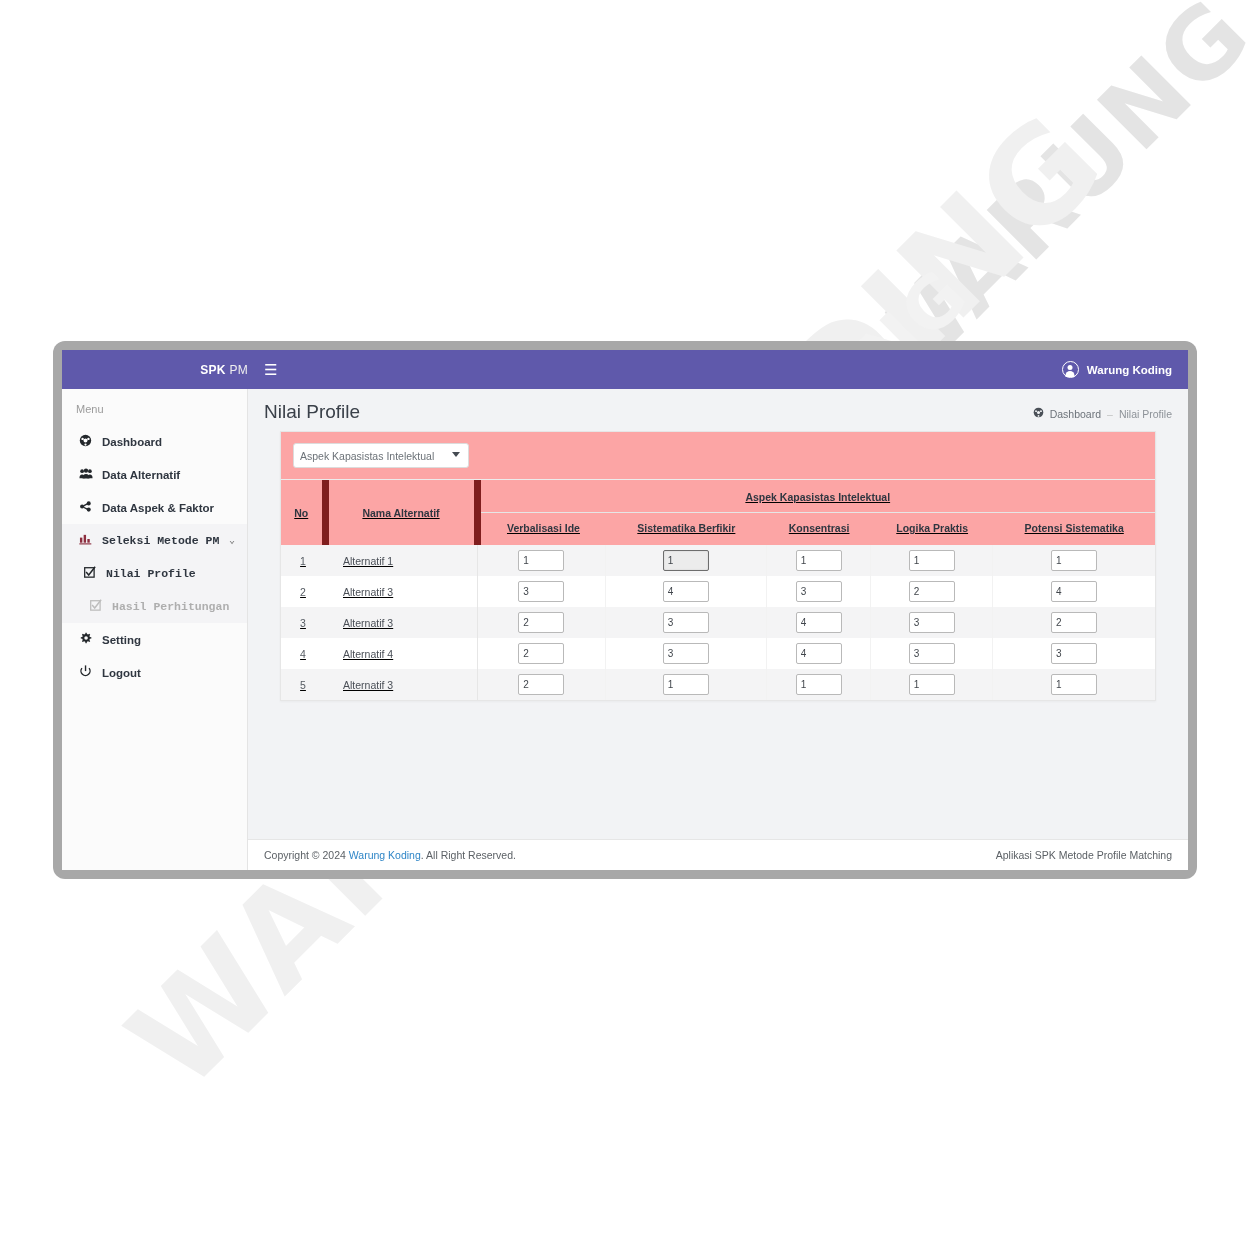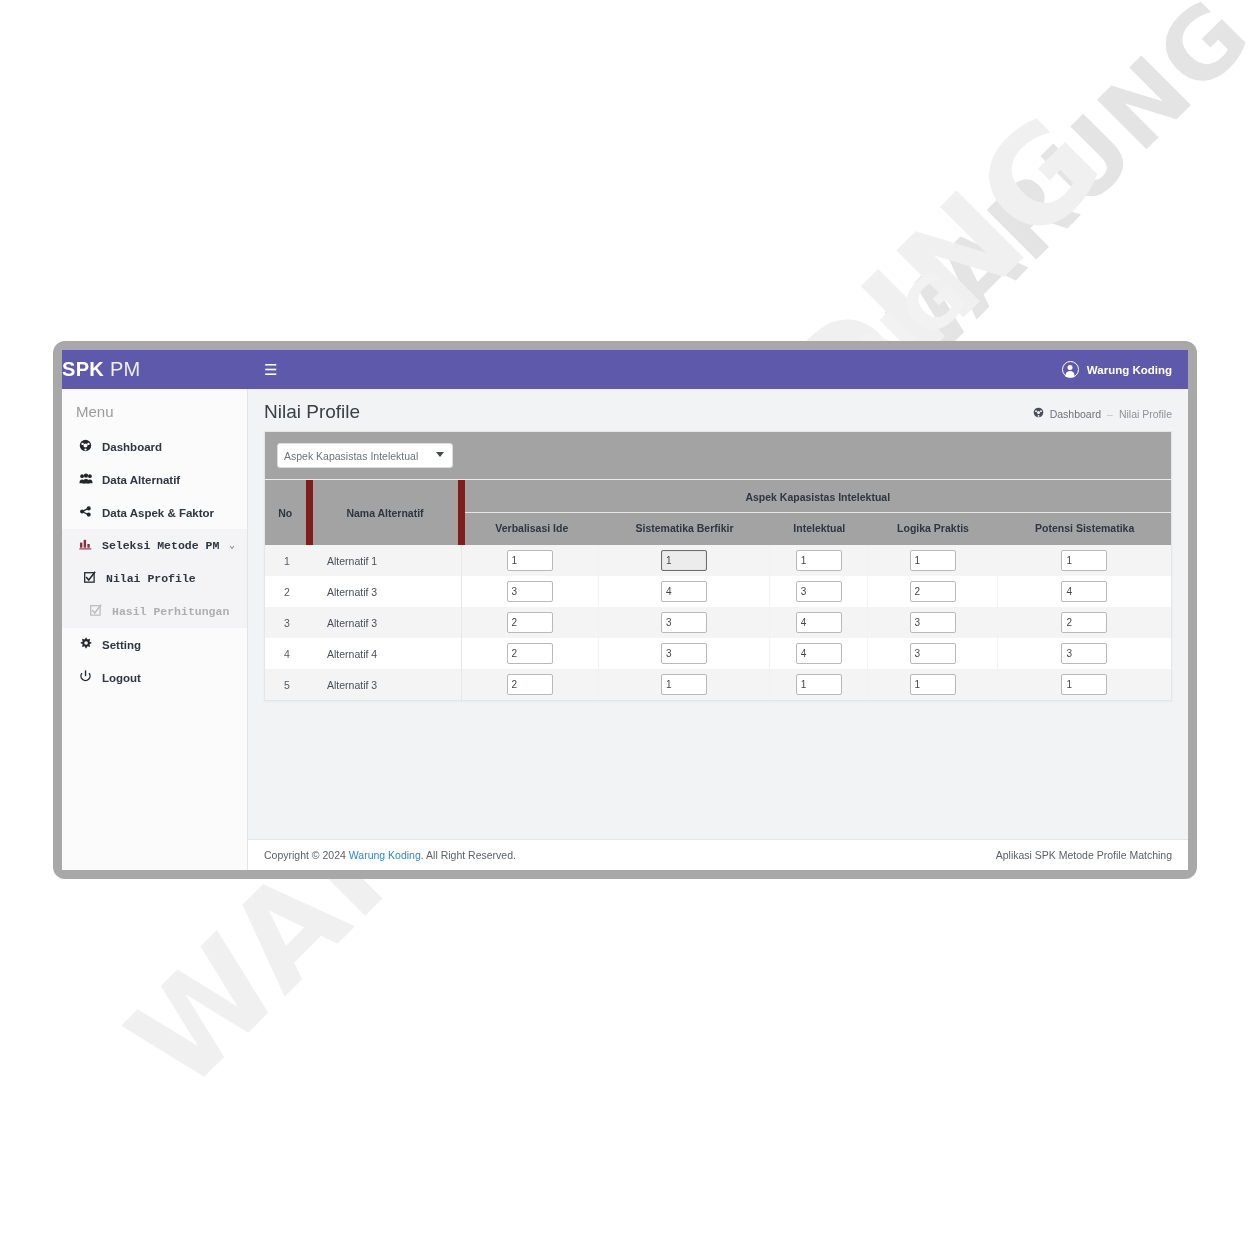--- a/index.html
+++ b/index.html
@@ -69,23 +69,23 @@
   #topbar {
     height: 39px;
     background: #5f59ab;
     display: flex;
     align-items: center;
     flex: 0 0 auto;
     position: relative;
   }
   #brand {
     width: 186px;
-    text-align: left;
+    text-align: right;
     color: #ffffff;
-    font-size: 20px;
+    font-size: 12px;
     font-weight: 700;
     letter-spacing: .3px;
   }
   #brand .brand-light { font-weight: 400; color: #efefef; }
   #hamburger-button {
     margin-left: 10px;
     color: #ffffff;
     font-size: 15px;
     line-height: 1;
     padding: 4px 6px;
@@ -135,21 +135,21 @@
     width: 186px;
     flex: 0 0 186px;
     background: #fbfbfb;
     border-right: 1px solid #e4e4e4;
     padding-top: 10px;
     font-size: 11.5px;
   }
   #sidebar-heading {
     padding: 4px 0 10px 14px;
     color: #9b9b9b;
-    font-size: 15px;
+    font-size: 11px;
   }
   .nav-item {
     display: flex;
     align-items: center;
     padding: 9px 12px 9px 16px;
     gap: 9px;
     color: #2f3640;
     font-weight: 700;
     cursor: pointer;
     position: relative;
@@ -202,25 +202,26 @@
     align-items: center;
     gap: 6px;
   }
   #breadcrumb .crumb-ico { color: #4a4f57; font-size: 10px; }
   #breadcrumb .crumb-link { color: #6d737a; cursor: pointer; }
   #breadcrumb .crumb-sep { color: #c2c2c2; }
   #breadcrumb .crumb-active { color: #8d9298; }
 
   
   #card {
-    margin: 0 16px;
-    background: #a3a3a3;
+    margin: 0 32px;
+    background: #fca5a5;
     border: 1px solid #e6e6e6;
     box-shadow: 0 1px 2px rgba(0,0,0,.04);
     flex: 0 0 auto;
+    text-decoration: underline;
   }
   #card-head {
     padding: 11px 12px;
     border-bottom: 1px solid #ececec;
   }
   #aspect-select {
     width: 176px;
     height: 25px;
     font-family: "Liberation Sans", sans-serif;
     font-size: 10.5px;
@@ -492,21 +493,21 @@
         <table id="value-table">
           <thead>
             <tr>
               <th class="th-no" rowspan="2">No</th>
               <th class="th-name" rowspan="2">Nama Alternatif</th>
               <th class="th-group" colspan="5">Aspek Kapasistas Intelektual</th>
             </tr>
             <tr>
               <th class="th-sub">Verbalisasi Ide</th>
               <th class="th-sub">Sistematika Berfikir</th>
-              <th class="th-sub">Intelektual</th>
+              <th class="th-sub">Konsentrasi</th>
               <th class="th-sub">Logika Praktis</th>
               <th class="th-sub">Potensi Sistematika</th>
             </tr>
           </thead>
           <tbody id="table-body">
                 <tr>
                   <td class="td-no">1</td>
                   <td class="td-name">Alternatif 1</td>
                   <td class="td-val"><input type="text" class="cell-input" value="1" style=""></td>
                   <td class="td-val"><input type="text" class="cell-input focused" value="1" style=""></td>

